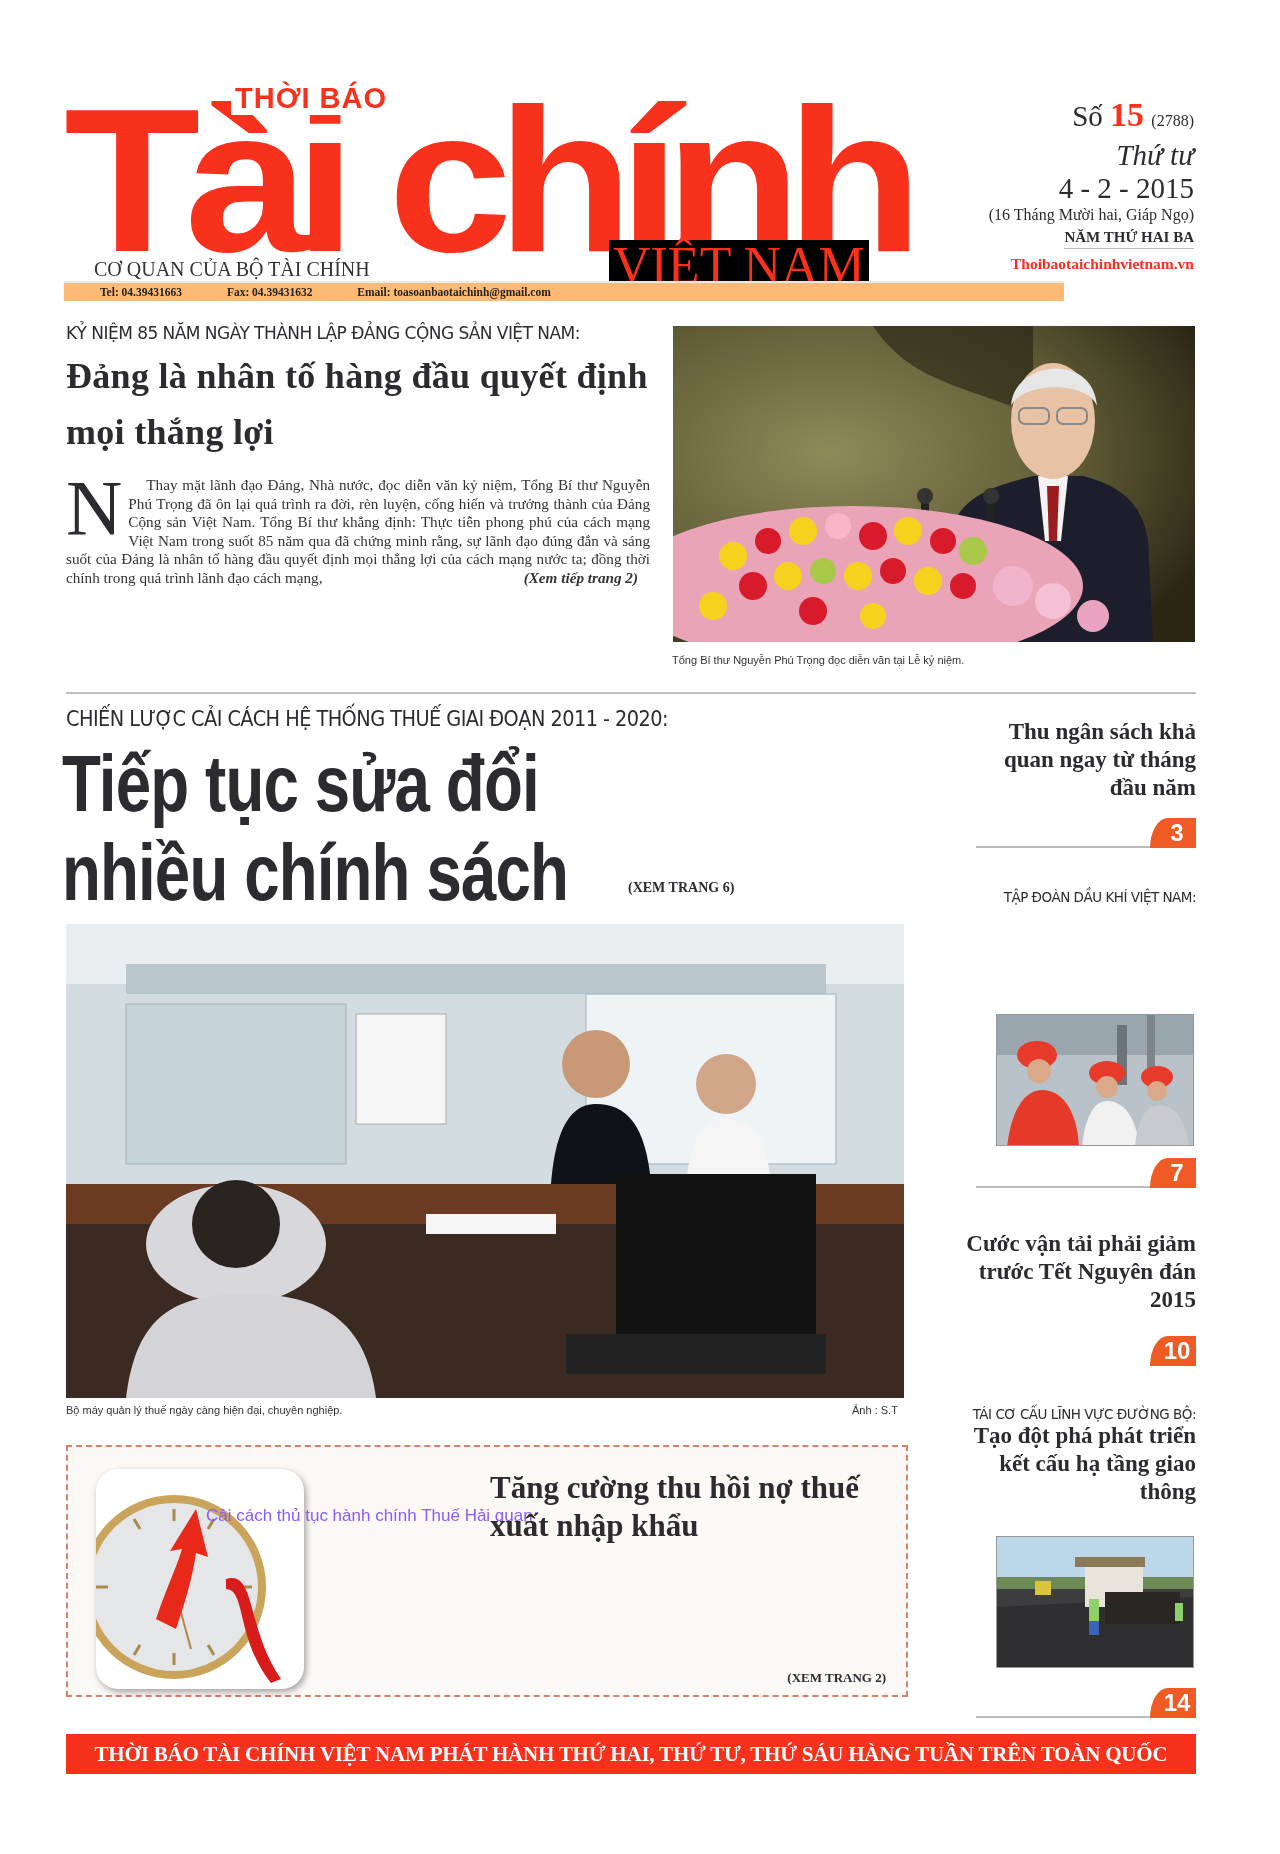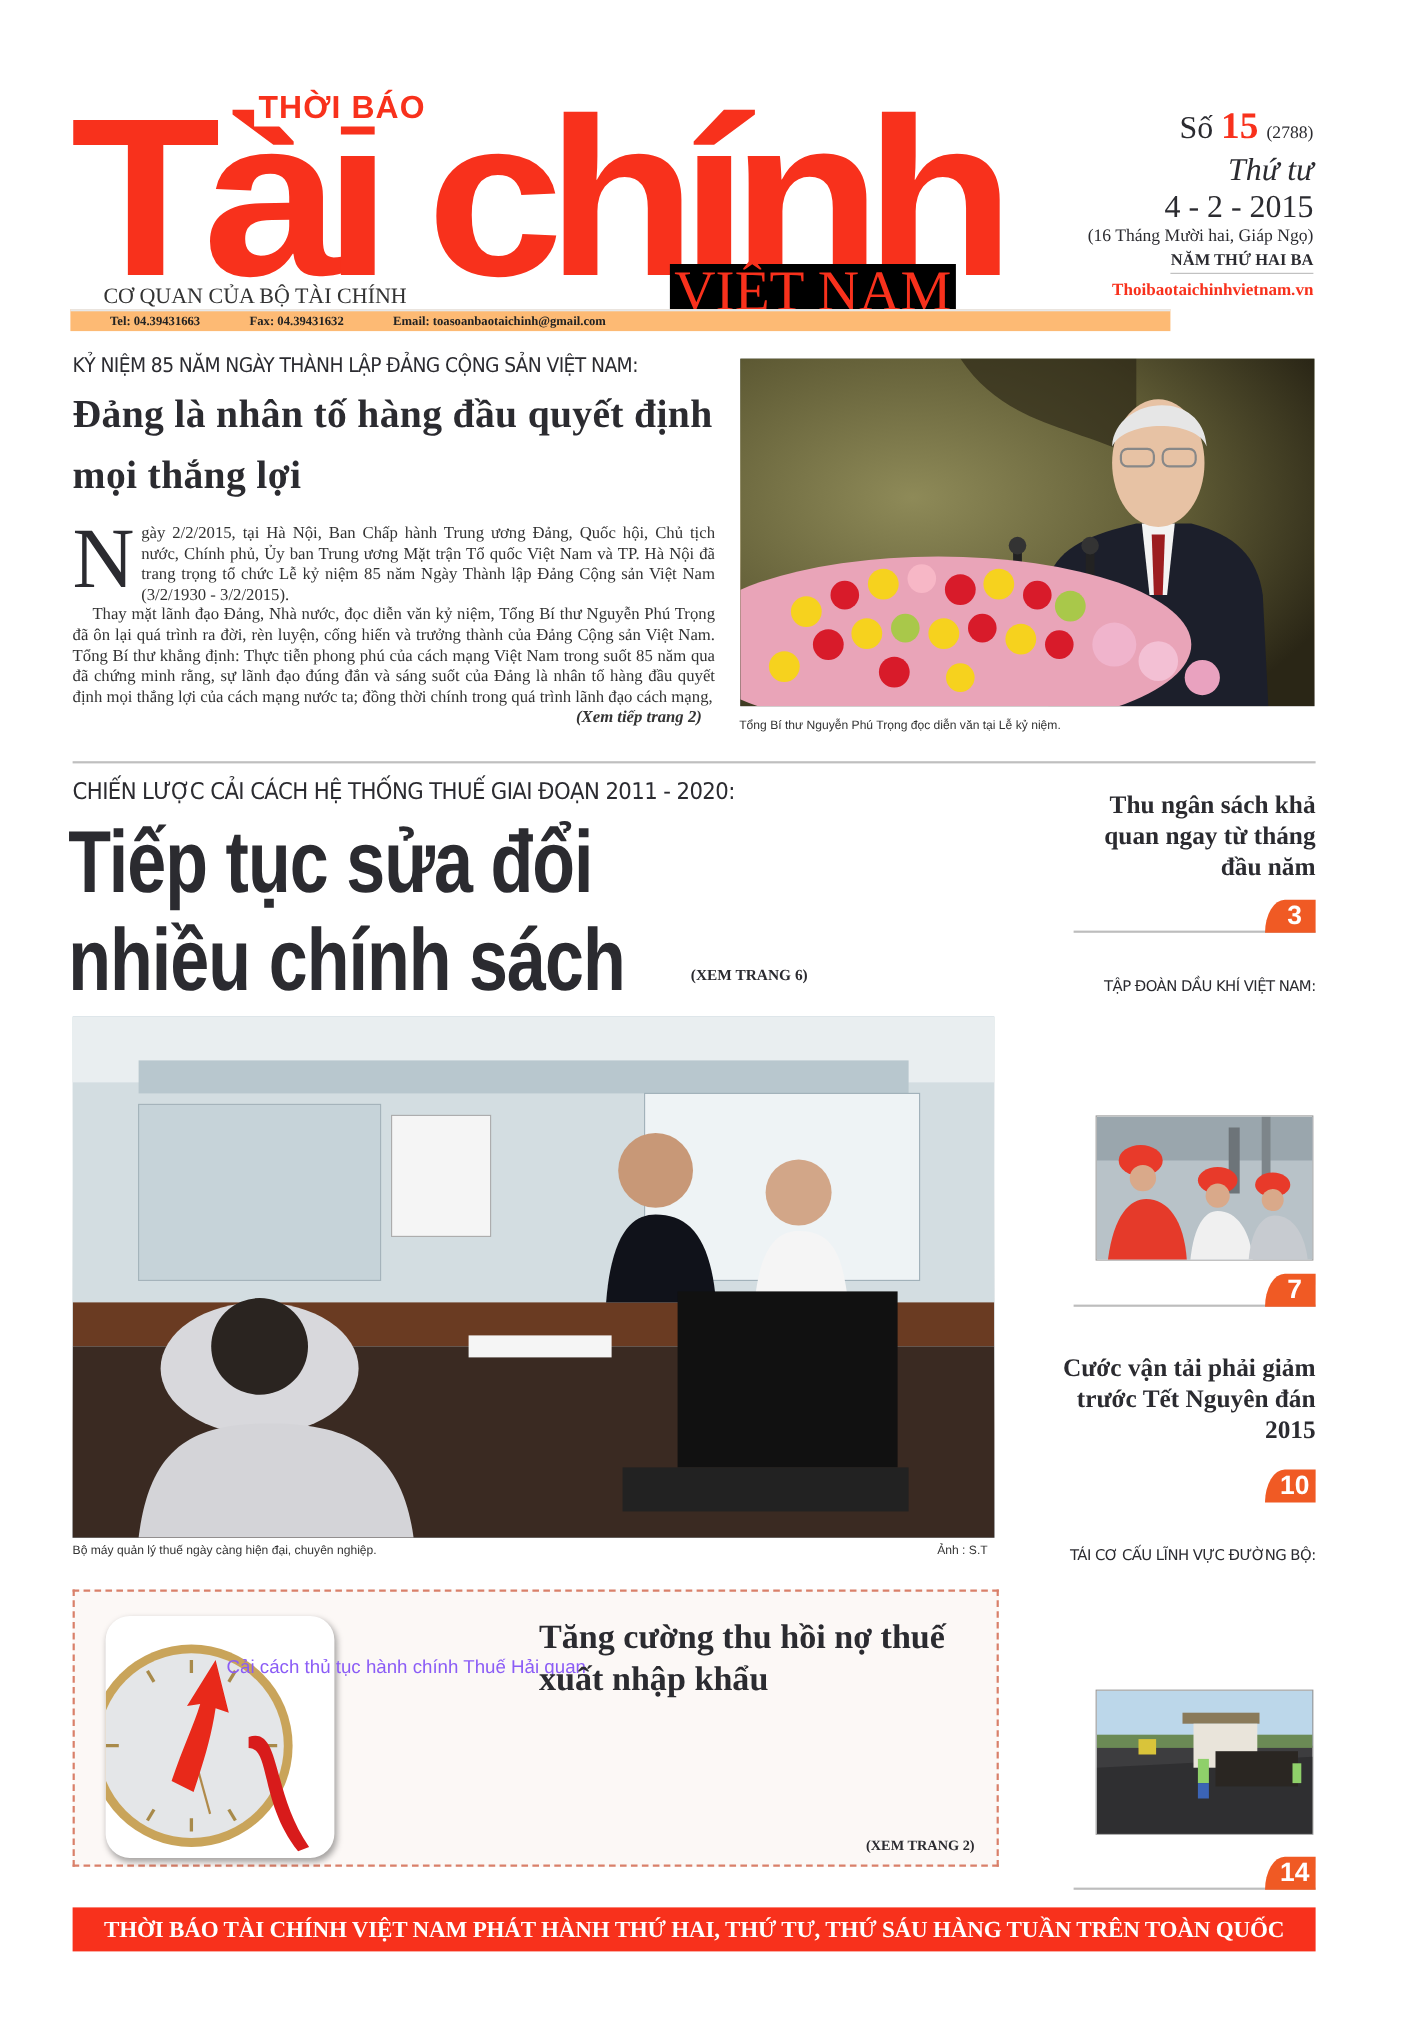--- a/index.html
+++ b/index.html
@@ -95,21 +95,20 @@
   <div class="date">4 - 2 - 2015</div>
   <div class="lunar">(16 Tháng Mười hai, Giáp Ngọ)</div>
   <div class="year">NĂM THỨ HAI BA</div>
   <div class="site">Thoibaotaichinhvietnam.vn</div>
 </div>
 
 <div class="abs kicker s1-kicker">KỶ NIỆM 85 NĂM NGÀY THÀNH LẬP ĐẢNG CỘNG SẢN VIỆT NAM:</div>
 <div class="abs s1-title">Đảng là nhân tố hàng đầu quyết định mọi thắng lợi</div>
 <div class="abs s1-body">
   <span class="dropcap">N</span>
-  <p>gày 2/2/2015, tại Hà Nội, Ban Chấp hành Trung ương Đảng, Quốc hội, Chủ tịch nước, Chính phủ, Ủy ban Trung ương Mặt trận Tổ quốc Việt Nam và TP. Hà Nội đã trang trọng tổ chức Lễ kỷ niệm 85 năm Ngày Thành lập Đảng Cộng sản Việt Nam (3/2/1930 - 3/2/2015).</p>
   <p class="indent"><span>Thay mặt lãnh đạo Đảng, Nhà nước, đọc diễn văn kỷ niệm, Tổng Bí thư Nguyễn Phú Trọng đã ôn lại quá trình ra đời, rèn luyện, cống hiến và trưởng thành của Đảng Cộng sản Việt Nam. Tổng Bí thư khẳng định: Thực tiễn phong phú của cách mạng Việt Nam trong suốt 85 năm qua đã chứng minh rằng, sự lãnh đạo đúng đắn và sáng suốt của Đảng là nhân tố hàng đầu quyết định mọi thắng lợi của cách mạng nước ta; đồng thời chính trong quá trình lãnh đạo cách mạng,</span> <span class="s1-more">(Xem tiếp trang 2)</span></p>
 </div>
 
 <div class="abs s1-photo">
   <svg width="522" height="316" viewBox="0 0 522 316">
     <defs>
       <radialGradient id="bg1" cx="0.3" cy="0.4" r="0.8">
         <stop offset="0" stop-color="#8e8a58"></stop>
           <stop offset="0.6" stop-color="#5e5a34"></stop>
           <stop offset="1" stop-color="#2a2616"></stop>
@@ -257,20 +256,21 @@
 
 <div class="teaser" style="top:1230px; width:240px;">
   <div class="t-title">Cước vận tải phải giảm trước Tết Nguyên đán 2015</div>
 </div>
 <div class="pg" style="top:1336px;">
   <div class="tab">10</div>
 </div>
 
 <div class="teaser" style="top:1406px; width:250px;">
   <div class="t-kick">TÁI CƠ CẤU LĨNH VỰC ĐƯỜNG BỘ:</div>
+  <div class="t-title">Tạo đột phá phát triển kết cấu hạ tầng giao thông</div>
 </div>
 <div class="thumb" style="top:1536px; height:132px;">
   <svg width="198" height="132" viewBox="0 0 198 132">
     <rect width="198" height="132" fill="#3d3d3f"></rect>
     <rect width="198" height="50" fill="#bcd7ea"></rect>
     <rect x="0" y="40" width="198" height="12" fill="#6b8a55"></rect>
     <path d="M0 70 L198 60 L198 132 L0 132 Z" fill="#2f2f31"></path>
     <rect x="78" y="20" width="70" height="10" fill="#8a7a5a"></rect>
     <rect x="88" y="30" width="58" height="40" fill="#e9e4da"></rect>
     <rect x="108" y="55" width="75" height="32" fill="#2a2622"></rect>

